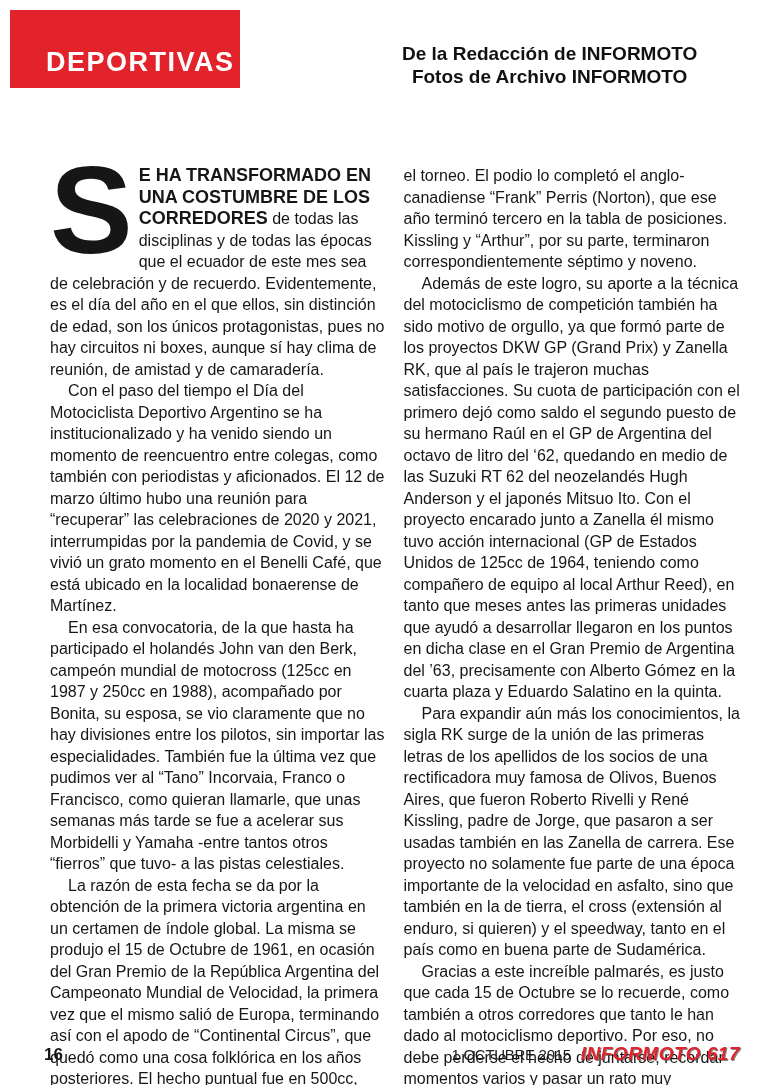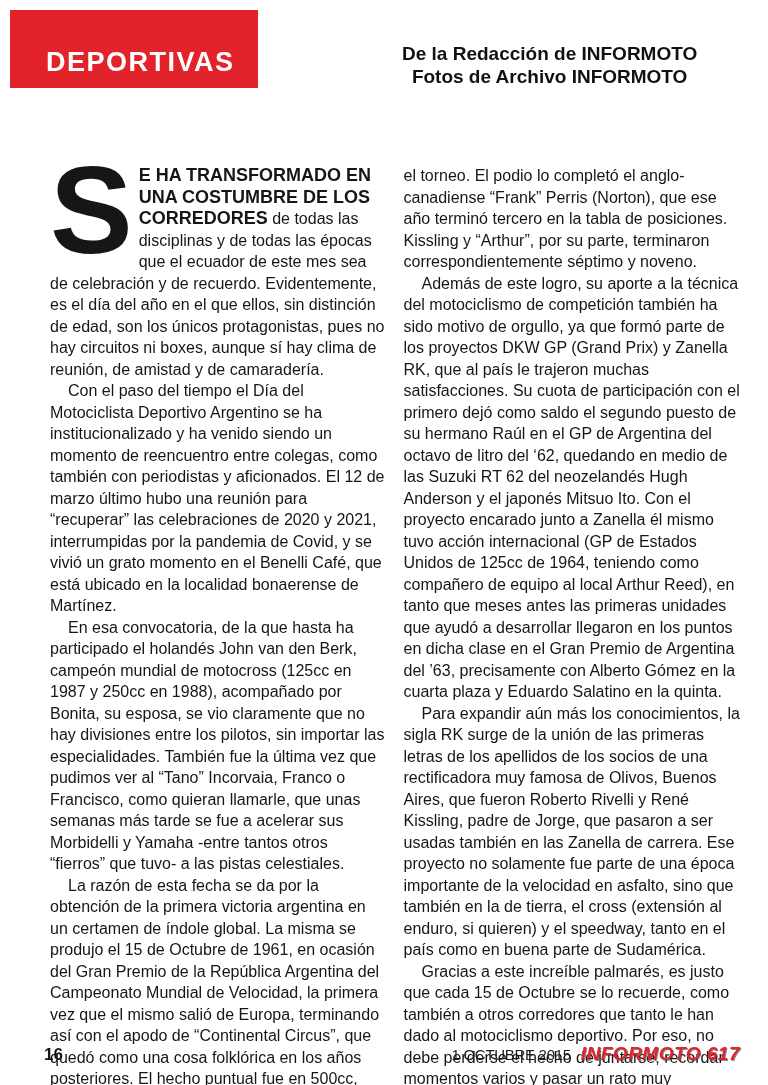--- a/index.html
+++ b/index.html
@@ -10,21 +10,21 @@
     background: #ffffff;
     font-family: "Liberation Sans", sans-serif;
     color: #161616;
     overflow: hidden;
     box-sizing: border-box;
   }
   
   .section-banner {
     position: absolute;
     left: 10px; top: 10px;
-    width: 248px; height: 78px;
+    width: 230px; height: 78px;
     background: var(--accent, #e3232b);
     display: flex;
     align-items: flex-end;
     box-sizing: border-box;
     padding: 0 0 12px 36px;
   }
   .section-banner .label {
     color: #ffffff;
     font-weight: bold;
     font-size: 27px;

